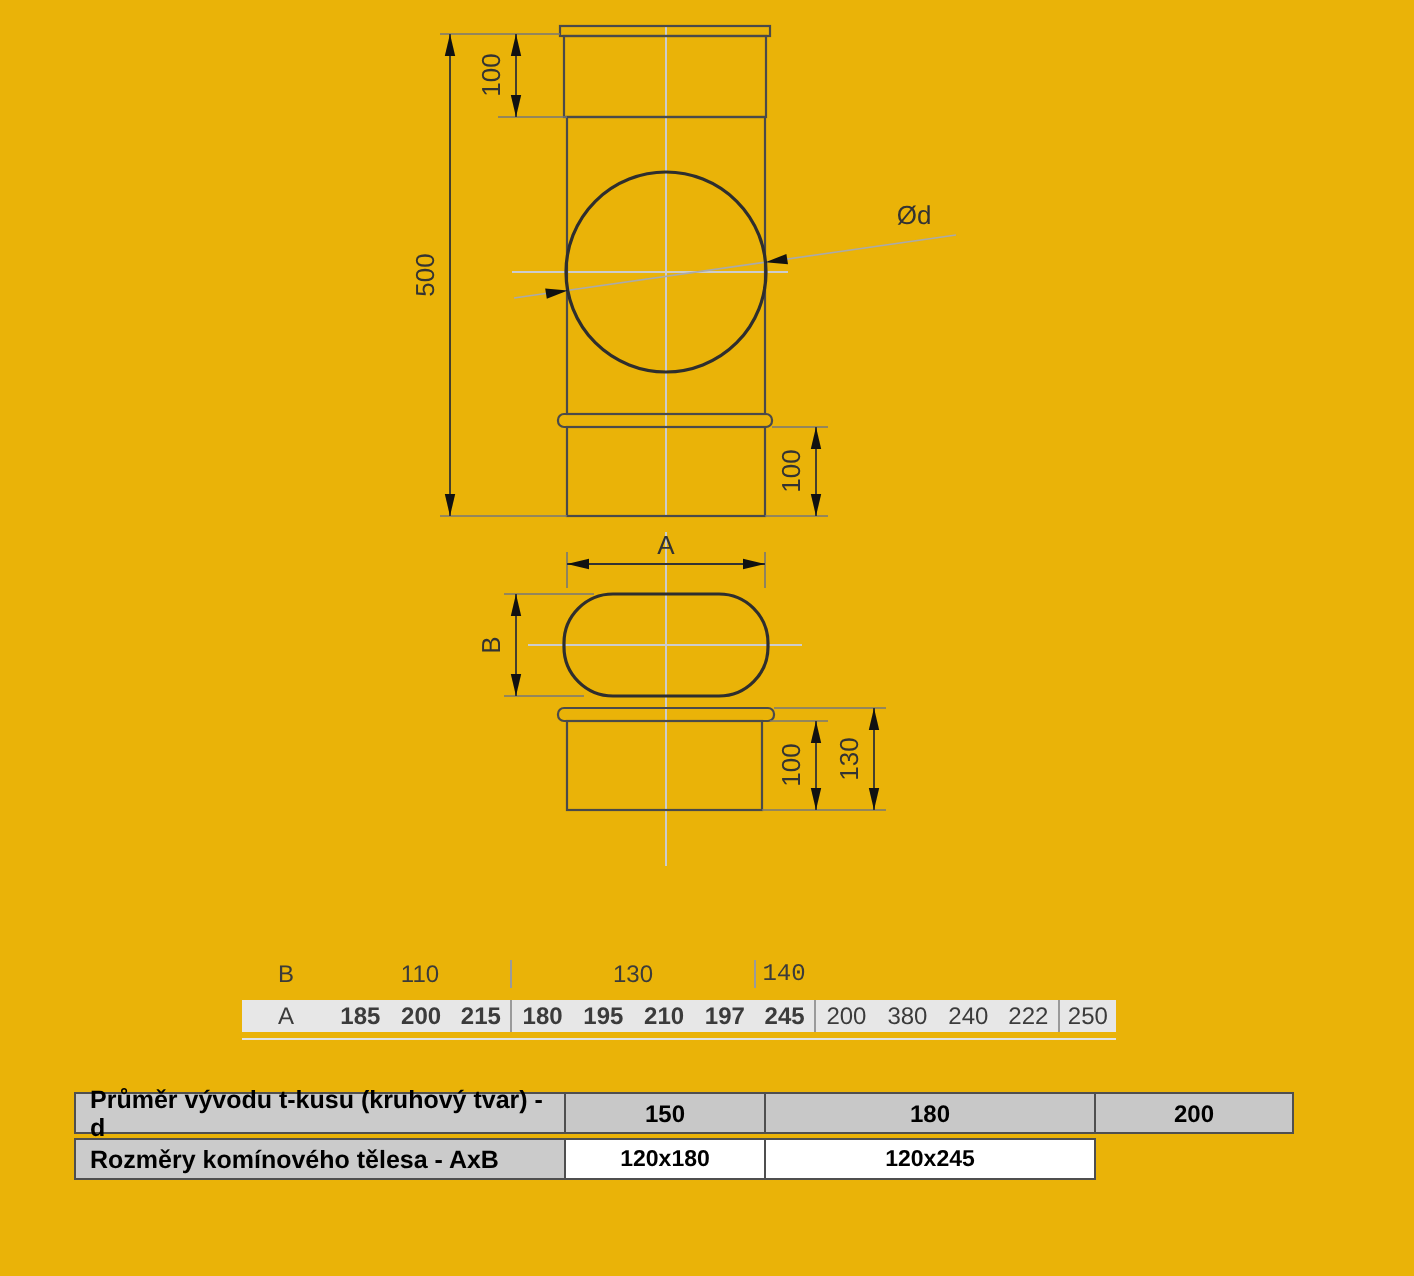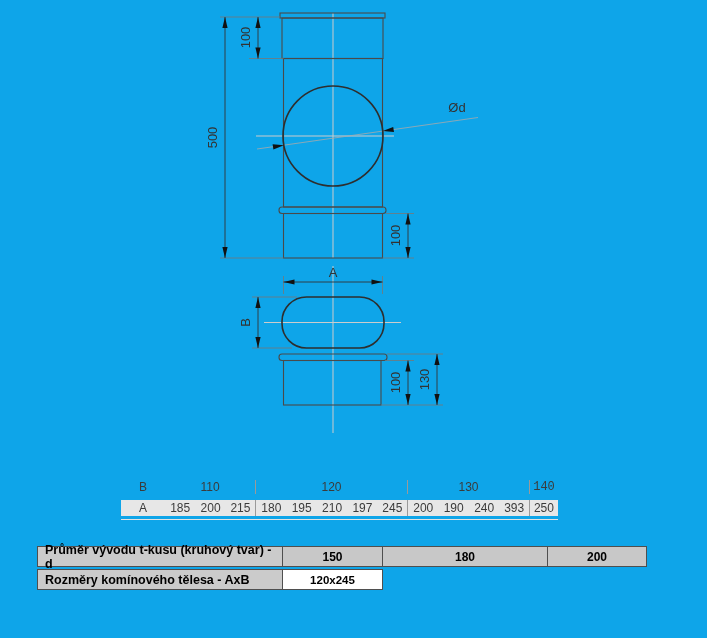--- a/index.html
+++ b/index.html
@@ -1,31 +1,31 @@
 <!DOCTYPE html>
 <html><head>
 <meta charset="utf-8">
 <style>
   html,body{margin:0;padding:0;background:#fff;}
-  #stage{position:relative;width:707px;height:638px;background:#0ea5e9;overflow:hidden;
+  #stage{position:relative;width:707px;height:638px;background:#eab308;overflow:hidden;
          font-family:"Liberation Sans",sans-serif;}
   svg text{font-family:"Liberation Sans",sans-serif;font-size:13px;fill:#333;}
 
   
   .t1{position:absolute;left:121px;top:474px;width:437px;color:#3b3b3b;font-size:12px;}
   .t1 .row{display:flex;box-sizing:border-box;}
   .t1 .rowB{height:26px;align-items:center;}
   .t1 .rowA{height:16px;line-height:16px;background:#e7e7e7;}
   .t1 .c{box-sizing:border-box;text-align:center;}
   .t1 .lab{width:44px;}
   .t1 .g110{width:91px;}
   .t1 .g120{width:152px;}
   .t1 .g130{width:122px;}
   .t1 .g140{width:28px;font-family:Liberation Mono, monospace;}
-  .t1 .v{width:30.4px;}
+  .t1 .v{width:30.4px;font-weight:bold;}
   .t1 .v4{width:30.5px;}
   .t1 .vL{width:28px;}
   .t1 .sep{border-right:1px solid #9a9a9a;}
   .t1u{position:absolute;left:121px;top:519px;width:437px;height:1px;background:#e3e3e3;}
 
   
   .t2{position:absolute;left:37px;top:546px;width:610px;display:grid;
       grid-template-columns:246px 100px 165px 99px;grid-auto-rows:21px;row-gap:2px;
       font-size:12px;font-weight:bold;color:#000;}
   .t2 .cell{box-sizing:border-box;border:1px solid #4f4f4f;border-left:none;
@@ -120,47 +120,47 @@
       <text transform="translate(400,382.5) rotate(-90)">100</text>
       <text transform="translate(429,379.5) rotate(-90)">130</text>
     </g>
   </svg>
 
   
   <div class="t1">
     <div class="row rowB">
       <div class="c lab">B</div>
       <div class="c g110 sep">110</div>
-      <div class="c g120 sep">120</div>
       <div class="c g130 sep">130</div>
       <div class="c g140">140</div>
     </div>
     <div class="row rowA">
       <div class="c lab">A</div>
       <div class="c v">185</div>
       <div class="c v">200</div>
       <div class="c v sep">215</div>
       <div class="c v">180</div>
       <div class="c v">195</div>
       <div class="c v">210</div>
       <div class="c v">197</div>
       <div class="c v sep">245</div>
       <div class="c v4">200</div>
-      <div class="c v4">190</div>
+      <div class="c v4">380</div>
       <div class="c v4">240</div>
-      <div class="c v4 sep">393</div>
+      <div class="c v4 sep">222</div>
       <div class="c vL">250</div>
     </div>
   </div>
   <div class="t1u"></div>
 
   
   <div class="t2">
     <div class="cell first gray labcell">Průměr vývodu t-kusu (kruhový tvar) - d</div>
     <div class="cell gray">150</div>
     <div class="cell gray">180</div>
     <div class="cell gray">200</div>
 
     <div class="cell first gray labcell">Rozměry komínového tělesa - AxB</div>
+    <div class="cell white">120x180</div>
     <div class="cell white">120x245</div>
   </div>
 
 </div>
 
 </body></html>

